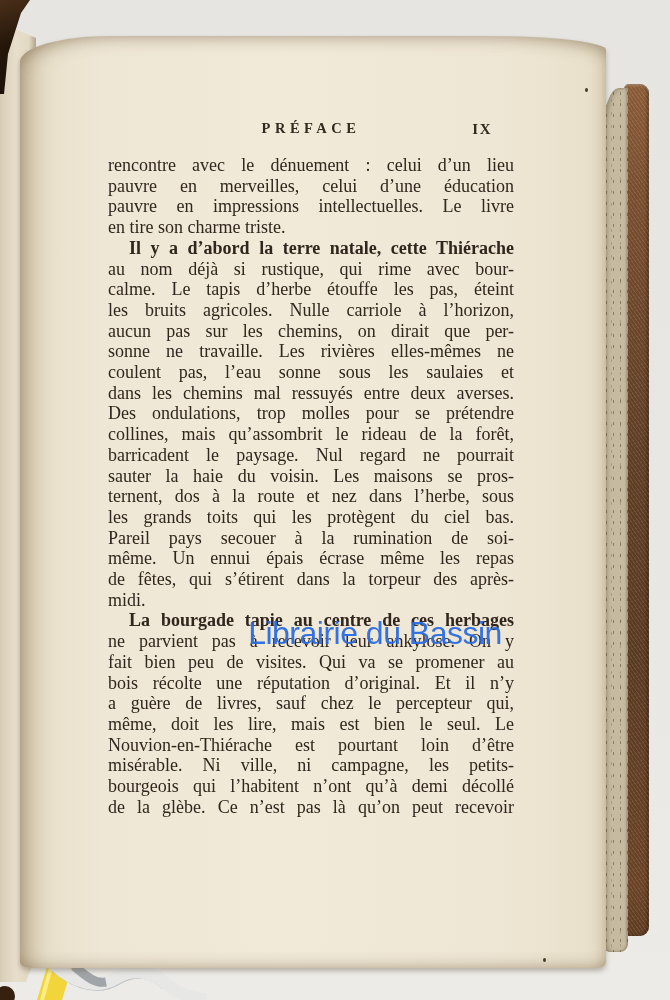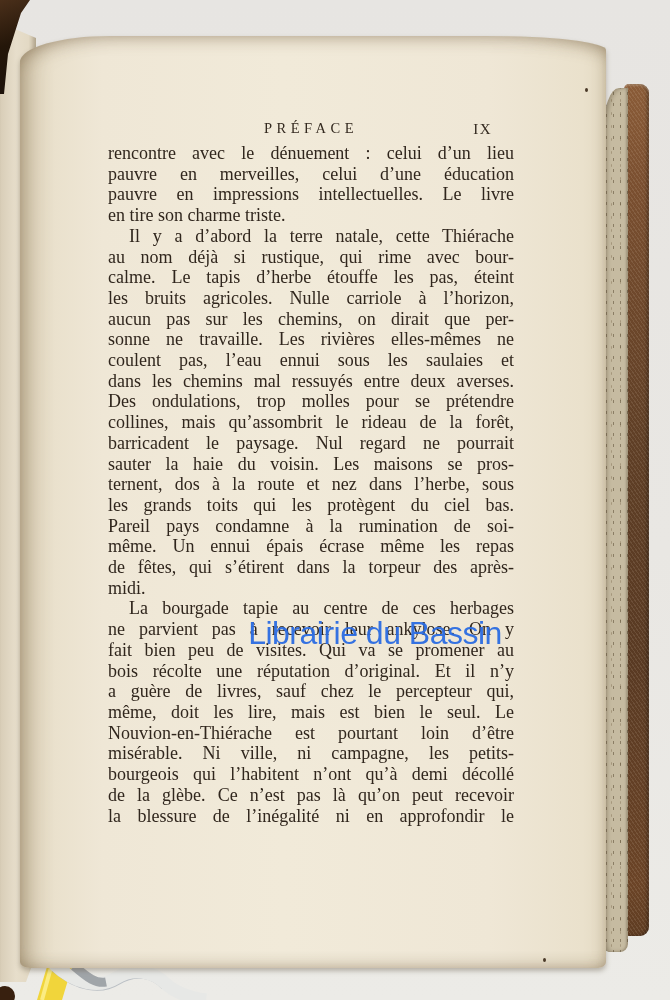--- a/index.html
+++ b/index.html
@@ -46,26 +46,26 @@
     border-top-left-radius:90px 26px;border-top-right-radius:120px 14px;
     border-bottom-left-radius:10px 6px;border-bottom-right-radius:8px 6px;
     box-shadow:0 3px 5px rgba(95,85,65,.38),
                inset 0 12px 16px -10px rgba(120,100,70,.38),
                inset 16px 0 24px -12px rgba(115,92,60,.55),
                inset -9px 0 14px -8px rgba(130,110,80,.33),
                inset 0 -12px 14px -10px rgba(120,100,70,.30);
   }
   
   .text-col{position:absolute;left:88px;top:84px;width:406px;}
-  .header-row{position:relative;height:20px;margin-bottom:3px;color:#33291f;}
+  .header-row{position:relative;height:20px;margin-bottom:15px;color:#33291f;font-weight:bold;}
   .title{display:block;text-align:center;font-size:14.5px;letter-spacing:4.5px;}
   .pageno{position:absolute;right:22px;top:1px;font-size:15px;letter-spacing:1.5px;}
   .line{font-size:18px;line-height:20.7px;color:#30261d;text-justify:inter-word;}
   .line.j{text-align:justify;text-align-last:justify;}
-  .line.i{text-indent:21px;}
+  .line.i{text-indent:21px;font-weight:bold;}
   
   .watermark{
     position:absolute;left:160px;top:609px;width:430px;z-index:6;text-align:center;
     font-family:"Liberation Sans","DejaVu Sans",sans-serif;
     font-size:32px;line-height:48px;letter-spacing:-0.5px;opacity:.95;
     color:#2b6ce2;white-space:nowrap;
   }
   
   .ribbons{position:absolute;left:0;top:938px;width:670px;height:62px;z-index:1;}
   
@@ -102,43 +102,42 @@
           <div class="line j">rencontre avec le dénuement : celui d’un lieu</div>
           <div class="line j">pauvre en merveilles, celui d’une éducation</div>
           <div class="line j">pauvre en impressions intellectuelles. Le livre</div>
           <div class="line">en tire son charme triste.</div>
           <div class="line j i">Il y a d’abord la terre natale, cette Thiérache</div>
           <div class="line j">au nom déjà si rustique, qui rime avec bour-</div>
           <div class="line j">calme. Le tapis d’herbe étouffe les pas, éteint</div>
           <div class="line j">les bruits agricoles. Nulle carriole à l’horizon,</div>
           <div class="line j">aucun pas sur les chemins, on dirait que per-</div>
           <div class="line j">sonne ne travaille. Les rivières elles-mêmes ne</div>
-          <div class="line j">coulent pas, l’eau ennui sous les saulaies et</div>
+          <div class="line j">coulent pas, l’eau sonne sous les saulaies et</div>
           <div class="line j">dans les chemins mal ressuyés entre deux averses.</div>
           <div class="line j">Des ondulations, trop molles pour se prétendre</div>
           <div class="line j">collines, mais qu’assombrit le rideau de la forêt,</div>
           <div class="line j">barricadent le paysage. Nul regard ne pourrait</div>
           <div class="line j">sauter la haie du voisin. Les maisons se pros-</div>
           <div class="line j">ternent, dos à la route et nez dans l’herbe, sous</div>
           <div class="line j">les grands toits qui les protègent du ciel bas.</div>
-          <div class="line j">Pareil pays condamne à la rumination de soi-</div>
+          <div class="line j">Pareil pays secouer à la rumination de soi-</div>
           <div class="line j">même. Un ennui épais écrase même les repas</div>
           <div class="line j">de fêtes, qui s’étirent dans la torpeur des après-</div>
           <div class="line">midi.</div>
           <div class="line j i">La bourgade tapie au centre de ces herbages</div>
           <div class="line j">ne parvient pas à recevoir leur ankylose. On y</div>
           <div class="line j">fait bien peu de visites. Qui va se promener au</div>
           <div class="line j">bois récolte une réputation d’original. Et il n’y</div>
           <div class="line j">a guère de livres, sauf chez le percepteur qui,</div>
           <div class="line j">même, doit les lire, mais est bien le seul. Le</div>
           <div class="line j">Nouvion-en-Thiérache est pourtant loin d’être</div>
           <div class="line j">misérable. Ni ville, ni campagne, les petits-</div>
           <div class="line j">bourgeois qui l’habitent n’ont qu’à demi décollé</div>
           <div class="line j">de la glèbe. Ce n’est pas là qu’on peut recevoir</div>
-          <div class="line j">la blessure de l’inégalité ni en approfondir le</div>
         </div>
     </div>
   </div>
 
   <div class="watermark" style="color: rgb(43, 108, 226);">Librairie du Bassin</div>
 
   <div class="speck s1"></div>
   <div class="speck s2"></div>
 </div>
 

